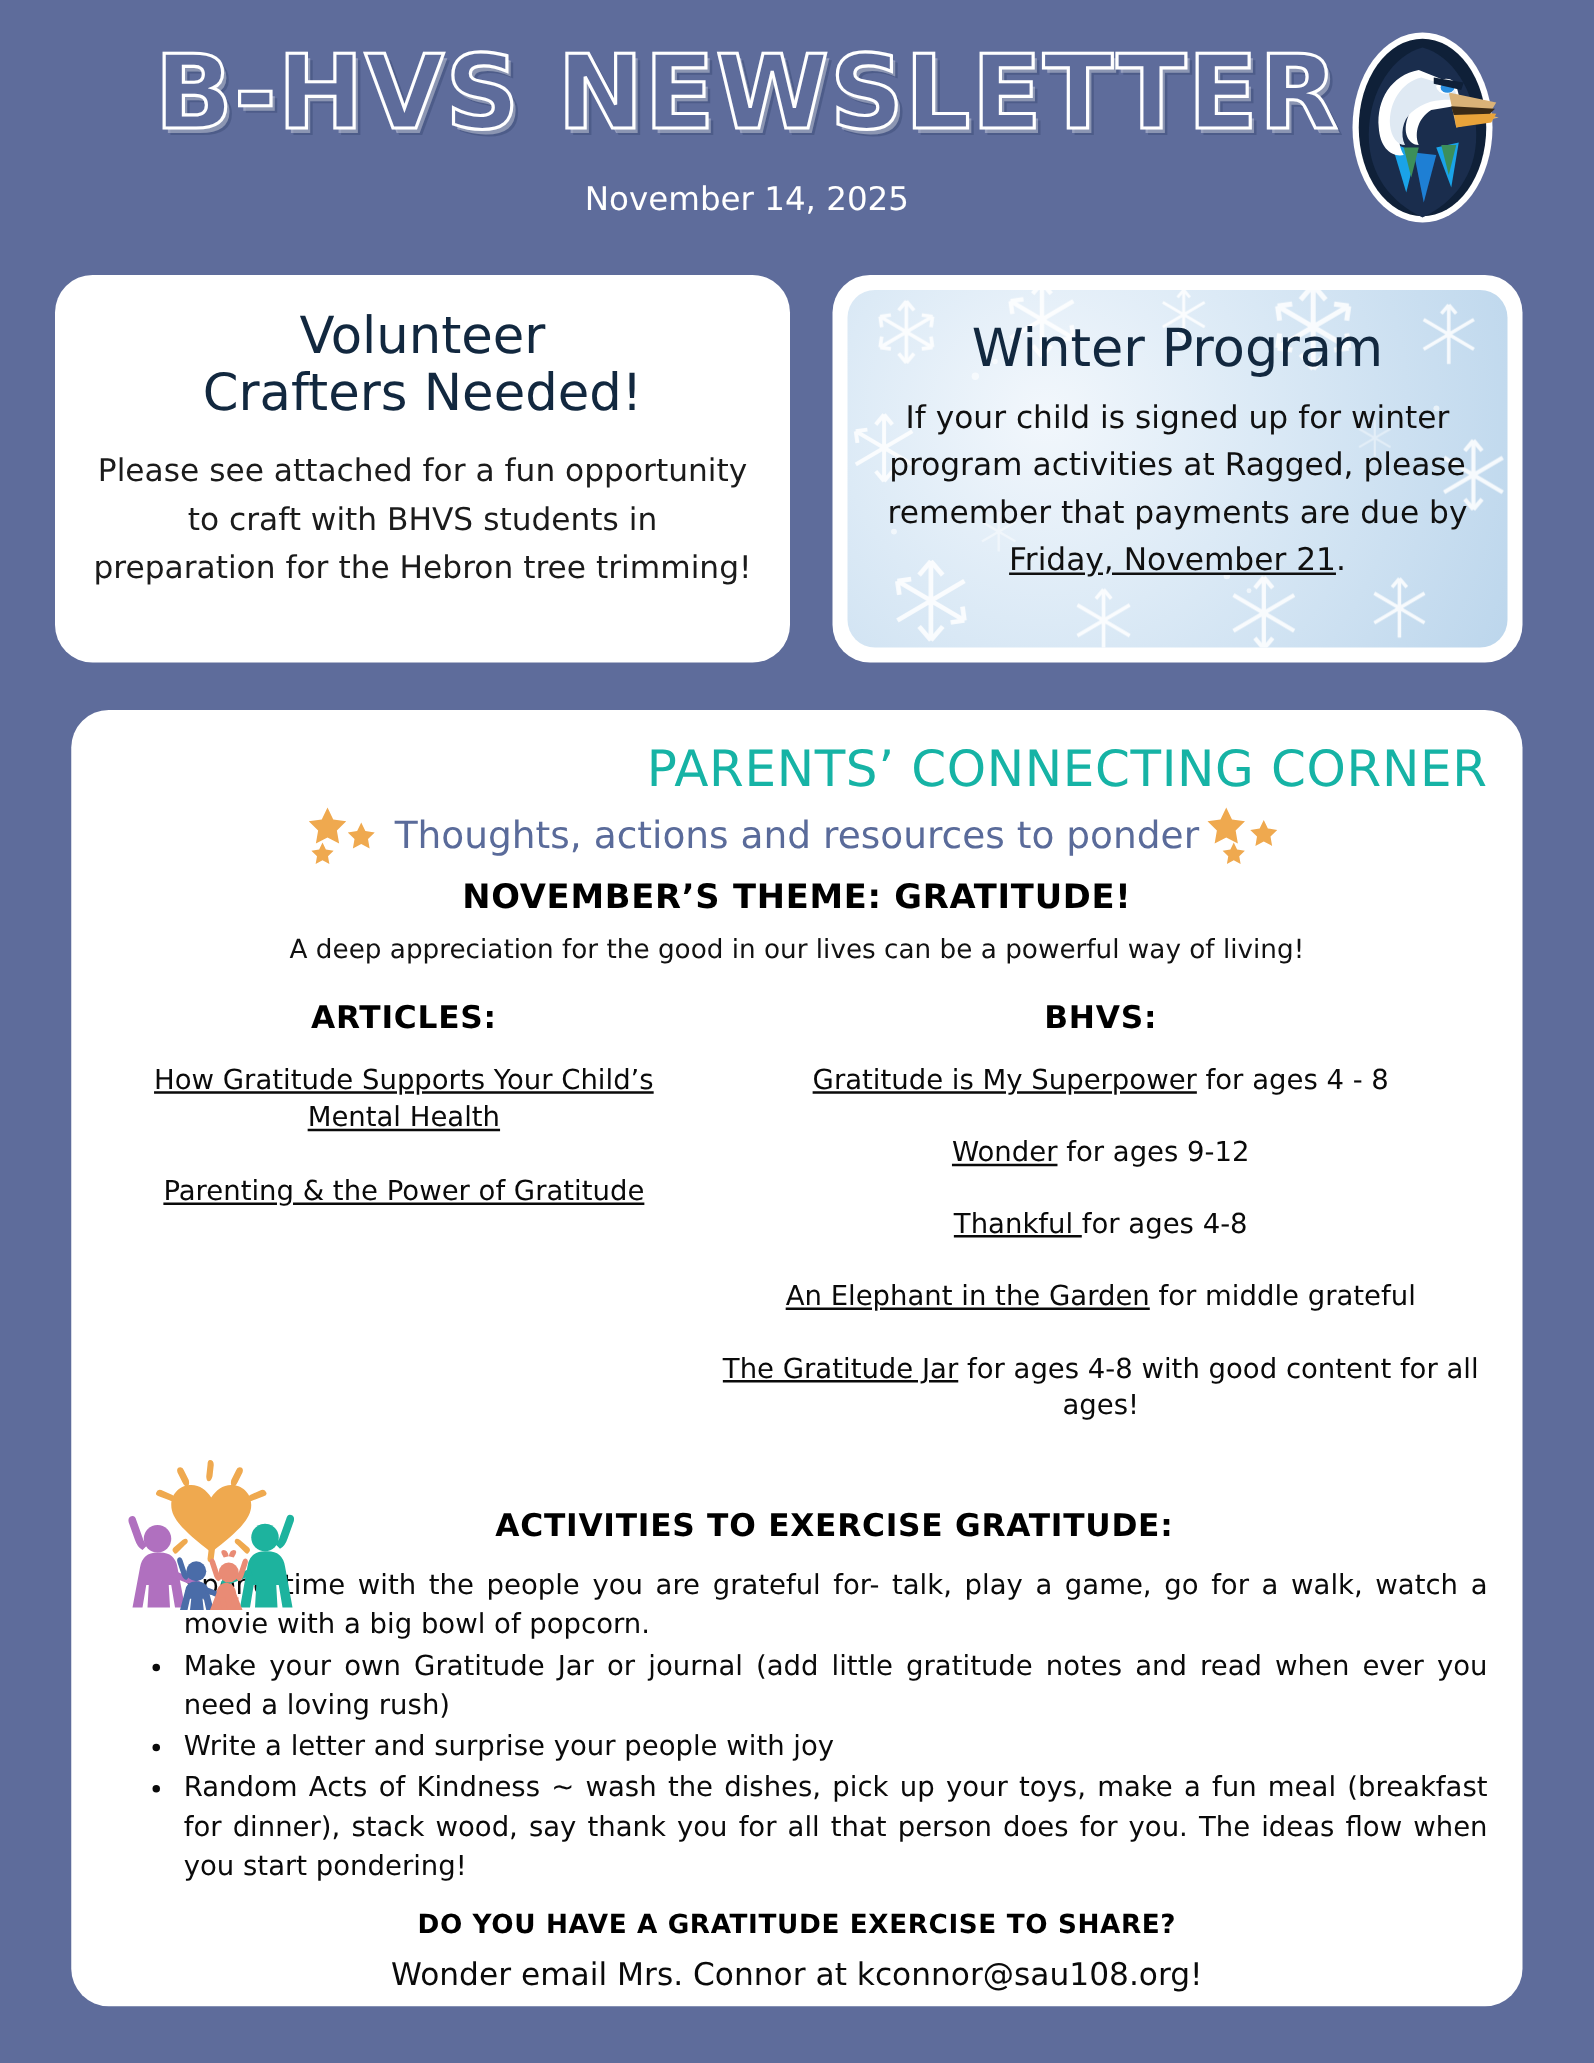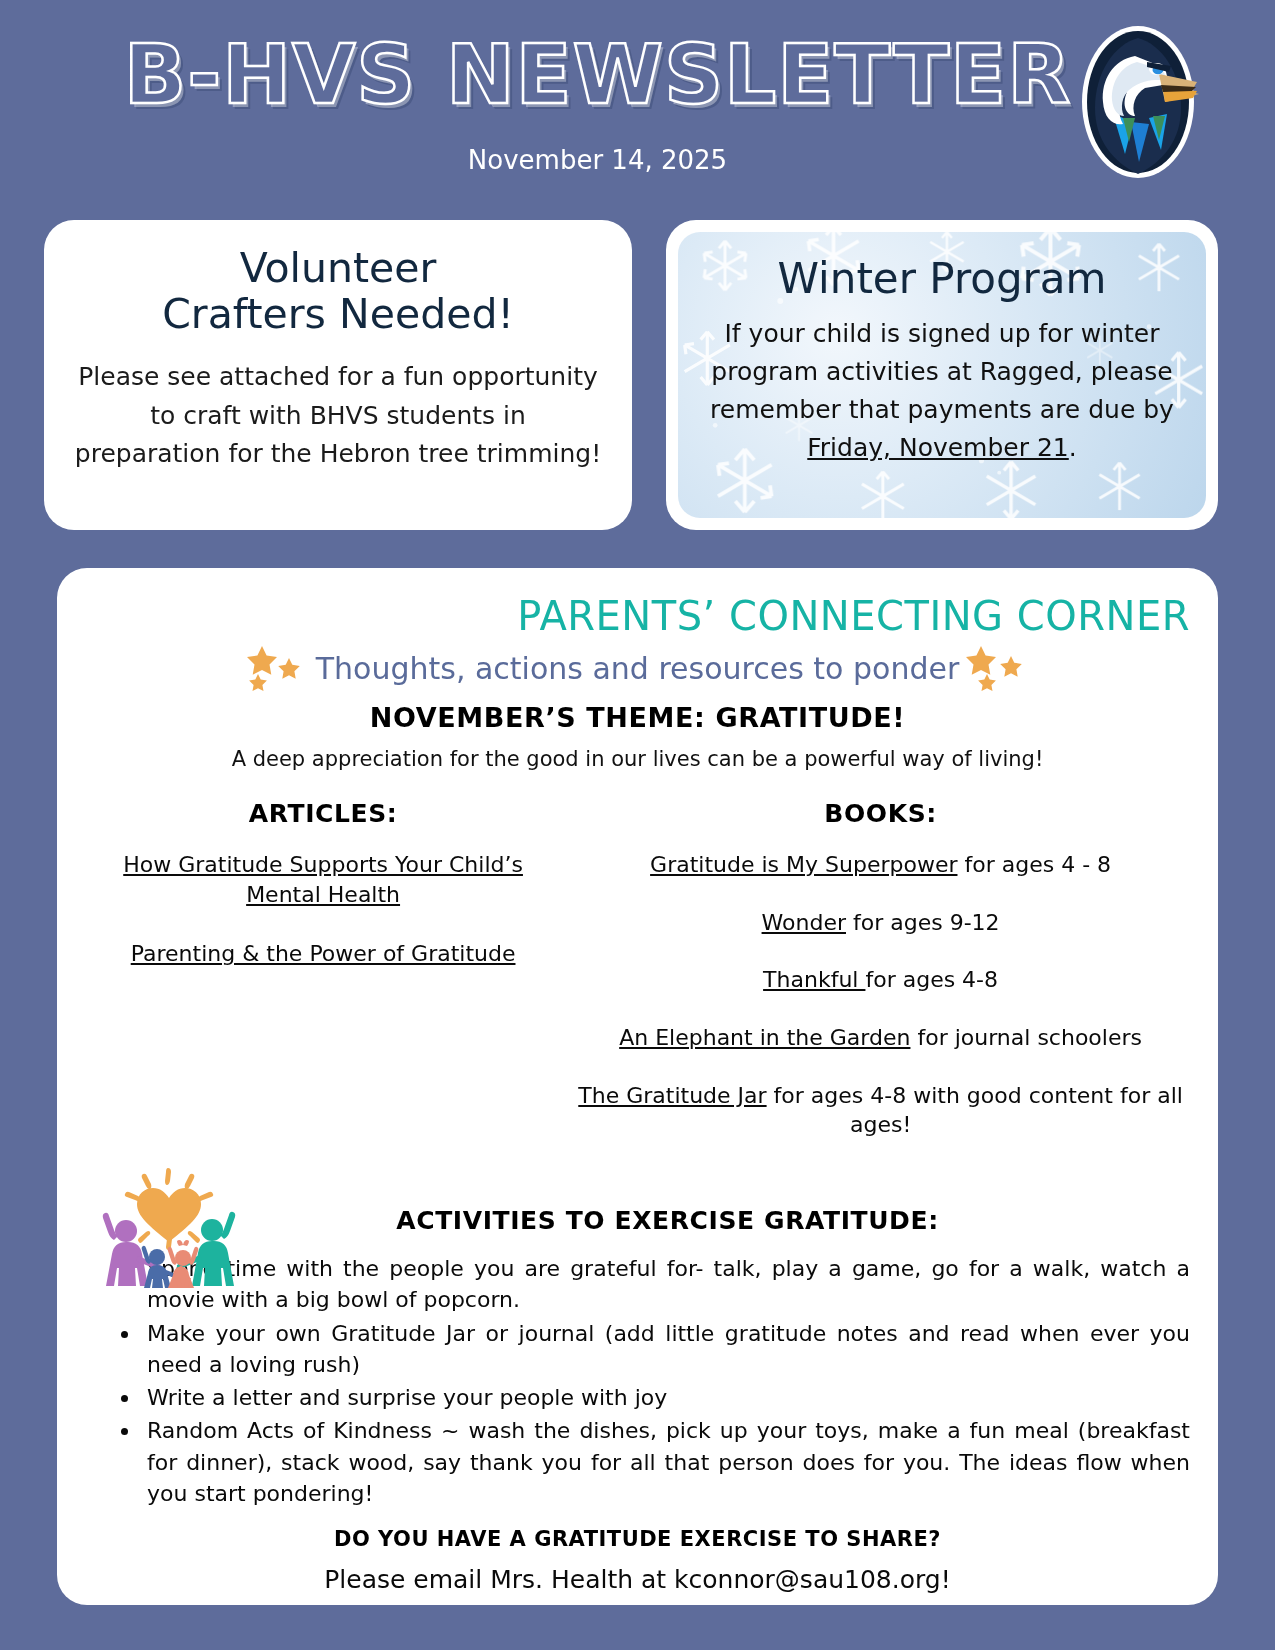--- a/index.html
+++ b/index.html
@@ -411,32 +411,32 @@
       <h3 class="col-head">ARTICLES:</h3>
       <div class="res-item">
         <span class="link">How Gratitude Supports Your Child’s Mental Health</span>
       </div>
       <div class="res-item">
         <span class="link">Parenting &amp; the Power of Gratitude</span>
       </div>
     </div>
 
     <div class="res-col col-books">
-      <h3 class="col-head">BOOKS:</h3>
+      <h3 class="col-head">BHVS:</h3>
       <div class="res-item">
         <span class="link">Gratitude is My Superpower</span><span> for ages 4 - 8</span>
       </div>
       <div class="res-item">
         <span class="link">Wonder</span><span> for ages 9-12</span>
       </div>
       <div class="res-item">
         <span class="link">Thankful </span><span> for ages 4-8</span>
       </div>
       <div class="res-item">
-        <span class="link">An Elephant in the Garden</span><span> for journal schoolers</span>
+        <span class="link">An Elephant in the Garden</span><span> for middle grateful</span>
       </div>
       <div class="res-item">
         <span class="link">The Gratitude Jar</span><span> for ages 4-8 with good content for all ages!</span>
       </div>
     </div>
   </div>
 
   <div class="act-row">
     <svg class="family-ill" viewBox="0 0 150 130">
 
@@ -491,14 +491,14 @@
 
     <ul class="act-list">
       <li>Spend time with the people you are grateful for- talk, play a game, go for a walk, watch a movie with a big bowl of popcorn.</li>
       <li>Make your own Gratitude Jar or journal (add little gratitude notes and read when ever you need a loving rush)</li>
       <li>Write a letter and surprise your people with joy</li>
       <li>Random Acts of Kindness ~ wash the dishes, pick up your toys, make a fun meal (breakfast for dinner), stack wood, say thank you for all that person does for you. The ideas flow when you start pondering!</li>
     </ul>
   </div>
 
   <h3 class="share-head">DO YOU HAVE A GRATITUDE EXERCISE TO SHARE?</h3>
-  <p class="share-sub">Please email Mrs. Health at kconnor@sau108.org!</p>
+  <p class="share-sub">Wonder email Mrs. Connor at kconnor@sau108.org!</p>
 </div>
 
 </body></html>

